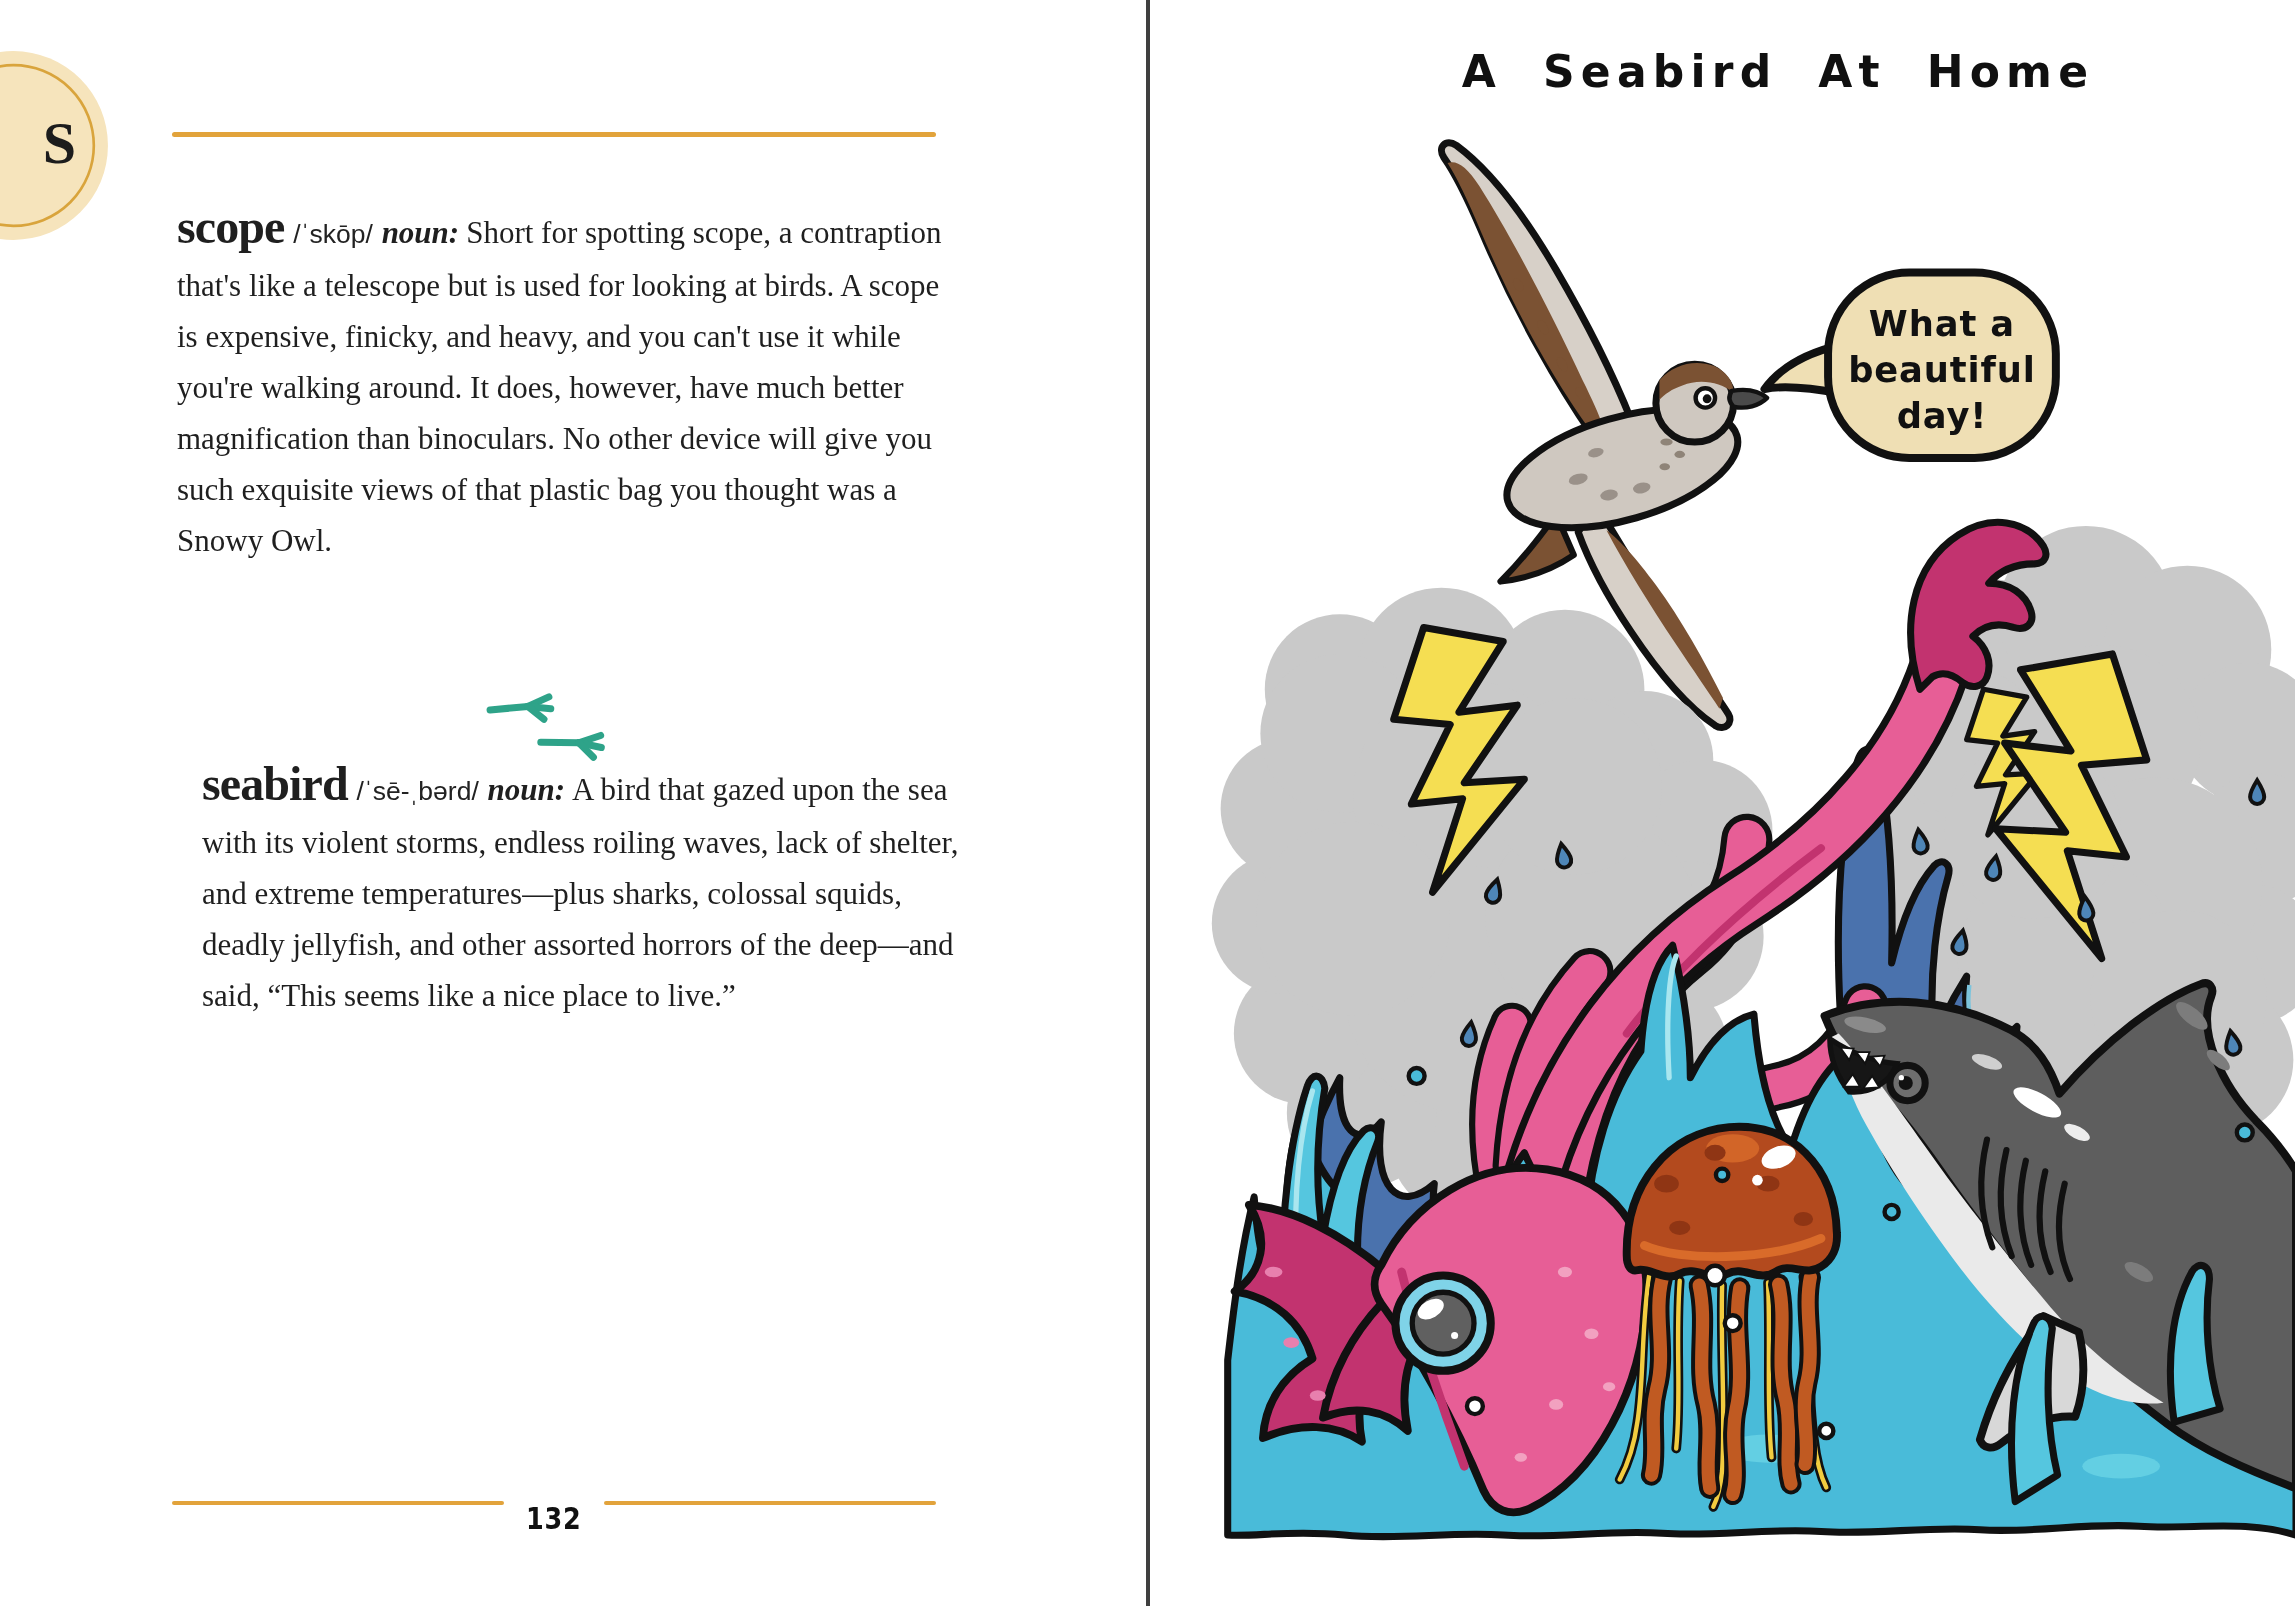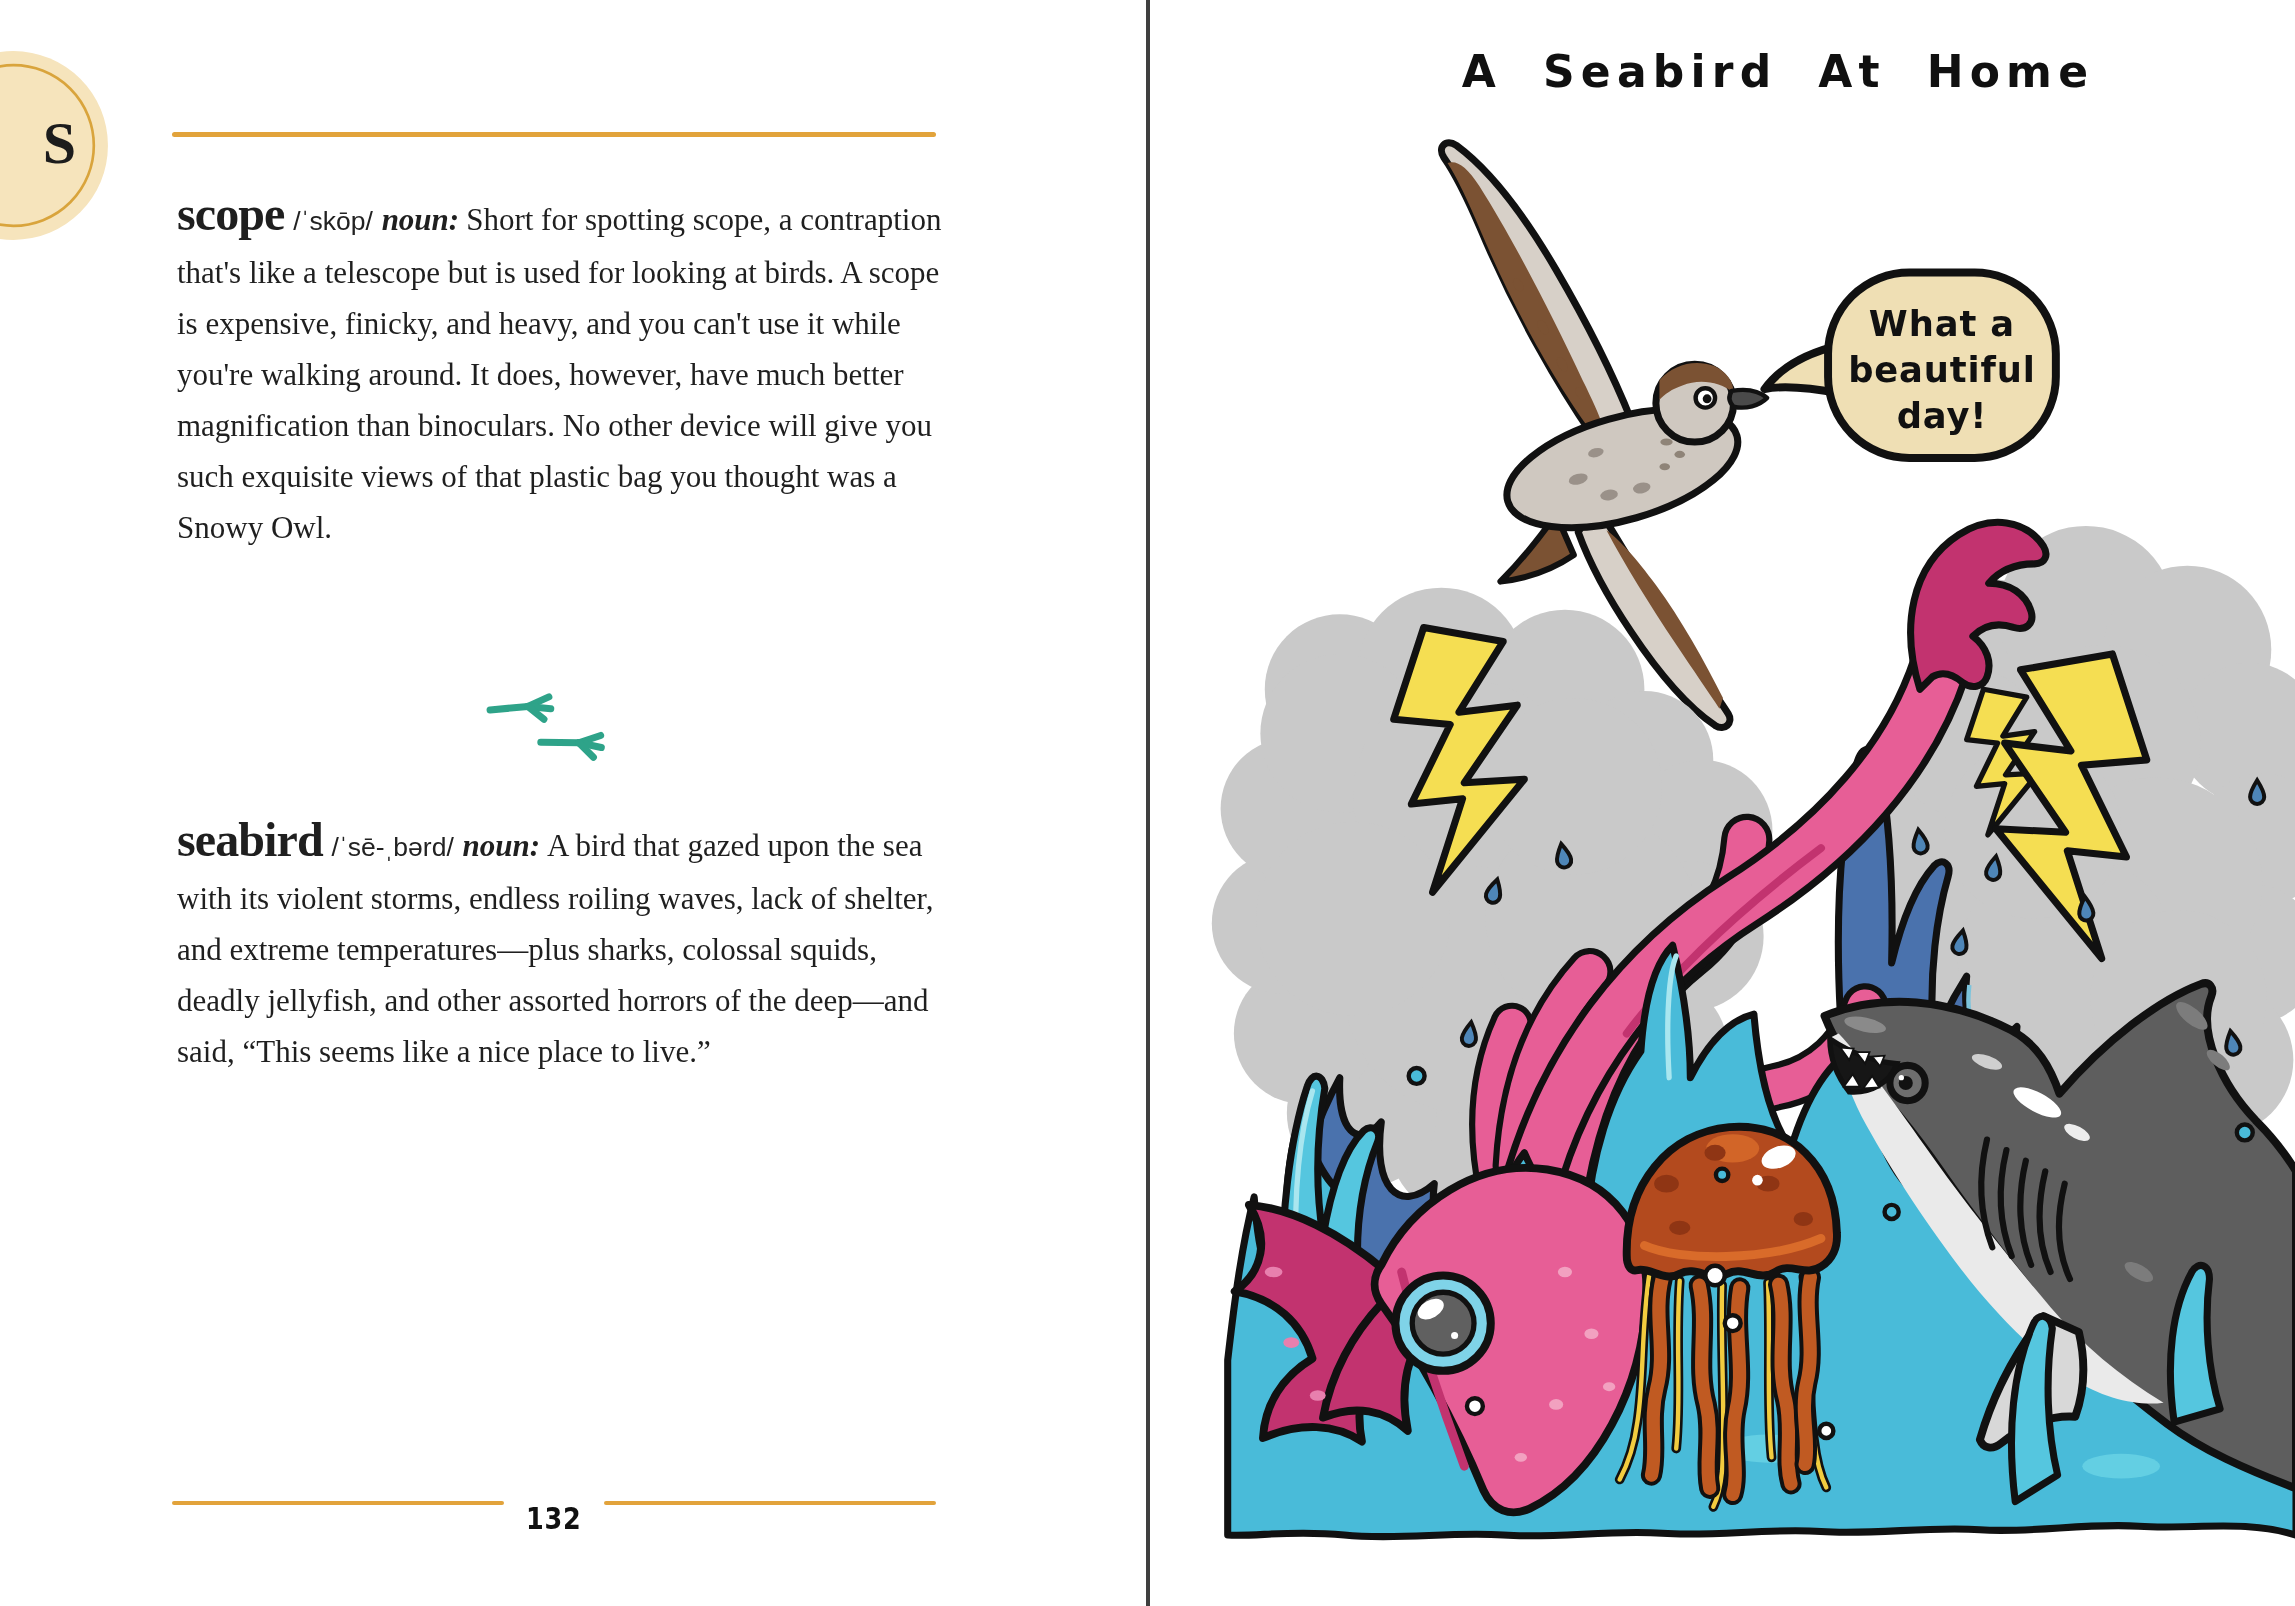--- a/index.html
+++ b/index.html
@@ -6,22 +6,22 @@
   #page{position:relative;width:2295px;height:1607px;background:#ffffff;overflow:hidden;
         font-family:"Liberation Serif", serif;color:#1f1f1f;}
   .abs{position:absolute;}
   
   #divider{left:1146px;top:0;width:3.5px;height:1607px;background:#3f3f3f;}
   #top-rule{left:172px;top:132px;width:764px;height:5.3px;background:#E2A33B;border-radius:2.6px;}
   .entry{position:absolute;left:177px;width:790px;font-size:31px;line-height:51px;}
   .headword{font-weight:bold;font-size:48px;letter-spacing:-0.9px;margin-right:8.8px;}
   .pron{font-family:"Liberation Sans", sans-serif;font-size:26.5px;color:#222;margin-right:8.8px;}
   .pos{font-weight:bold;font-style:italic;margin-right:7px;}
-  #entry-scope{top:188px;}
-  #entry-seabird{top:814px;}
+  #entry-scope{top:201px;}
+  #entry-seabird{top:758px;margin-left:25px;}
   #footer{left:172px;top:1501px;width:764px;display:flex;align-items:flex-start;gap:17.7px;}
   .foot-line{flex:1;height:4.4px;background:#E2A33B;border-radius:2.6px;}
   #page-num{font-family:"DejaVu Sans", sans-serif;font-weight:bold;font-size:30px;
             letter-spacing:0.9px;color:#111;transform:scaleX(.85);}
   
   #title{left:1150px;top:46px;width:1256px;text-align:center;
          font-family:"DejaVu Sans", sans-serif;font-weight:800;font-size:44px;
          letter-spacing:6.2px;word-spacing:19.4px;color:#101010;}
   svg text.bubble{font-family:"DejaVu Sans", sans-serif;font-weight:700;font-size:40px;
          fill:#111;text-anchor:middle;letter-spacing:1px;}

